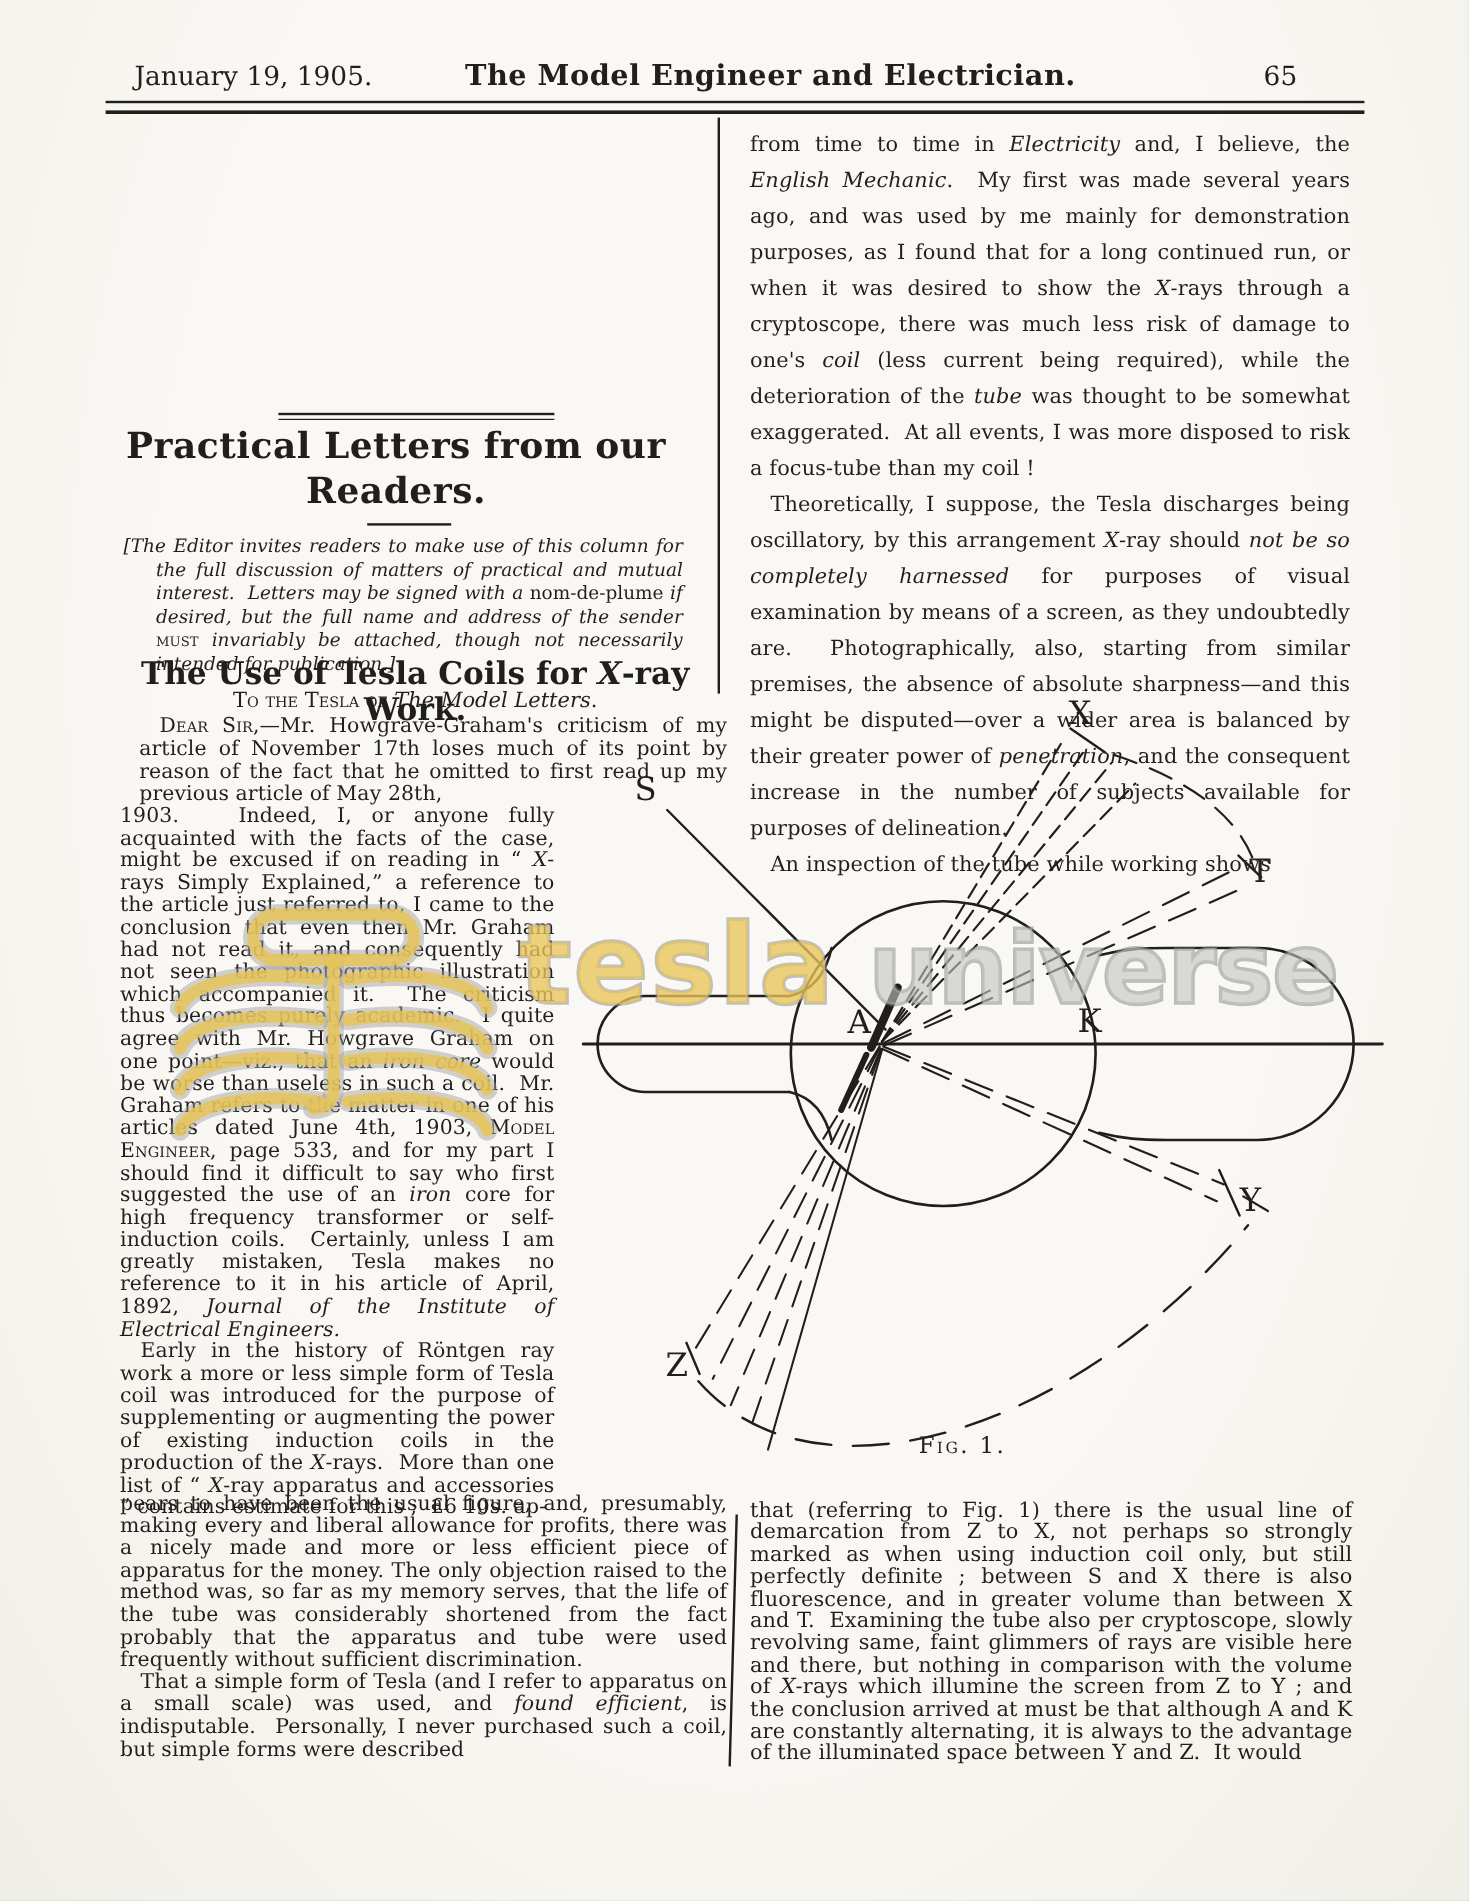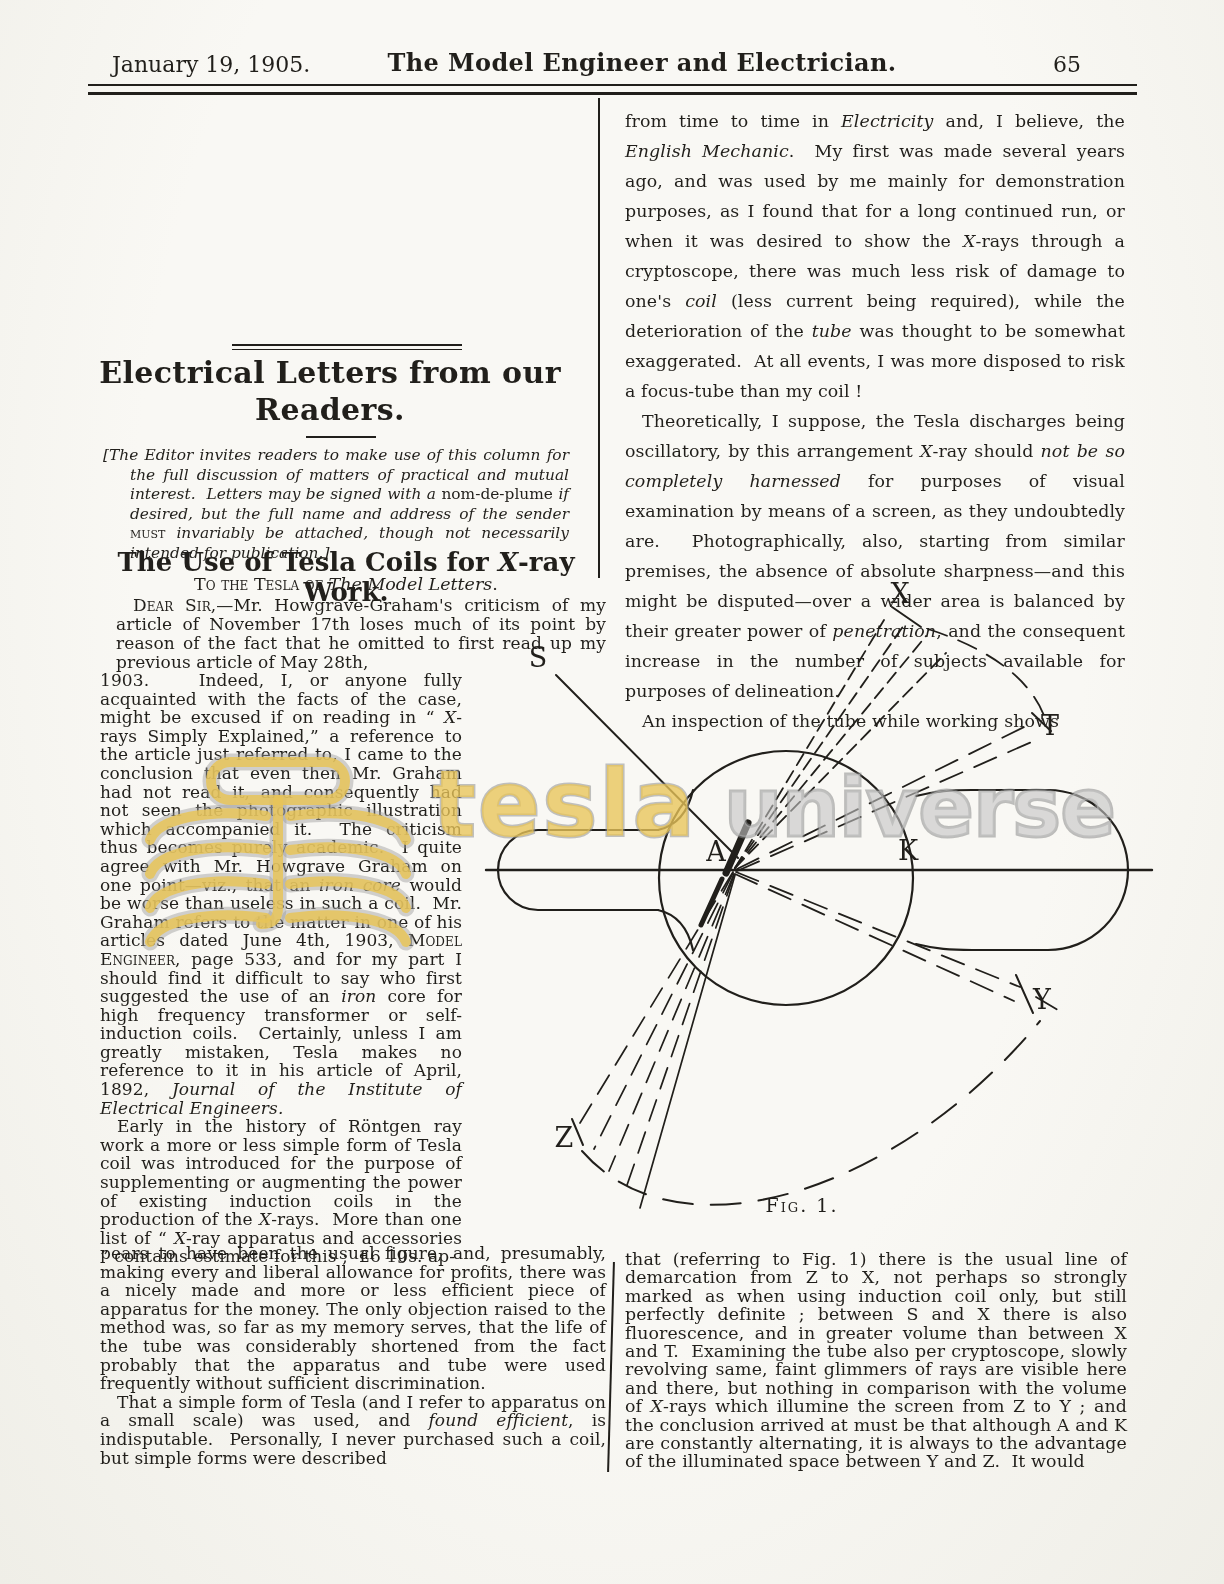--- a/index.html
+++ b/index.html
@@ -34,21 +34,21 @@
   <div class="abs hdr" style="left:1053px;top:52px;">65</div>
   <div class="abs rule" style="left:88px;top:84px;width:1049px;height:2px;"></div>
   <div class="abs rule" style="left:88px;top:92px;width:1049px;height:3px;"></div>
 
   <div class="abs rule" style="left:598px;top:98px;width:2px;height:480px;"></div>
   <div class="abs rule" style="left:610px;top:1262px;width:2px;height:210px;transform:rotate(1.6deg);"></div>
 
   <div class="abs rule" style="left:232px;top:344px;width:230px;height:2px;"></div>
   <div class="abs rule" style="left:232px;top:349px;width:230px;height:1px;"></div>
 
-  <div class="abs ctr" style="left:95px;top:354px;width:470px;font-size:30px;font-weight:bold;line-height:37px;letter-spacing:.4px;">Electrical Letters from our Readers.</div>
+  <div class="abs ctr" style="left:95px;top:354px;width:470px;font-size:30px;font-weight:bold;line-height:37px;letter-spacing:.4px;">Practical Letters from our Readers.</div>
 
   <div class="abs rule" style="left:306px;top:436px;width:70px;height:2px;"></div>
 
   <div class="abs just note" style="left:103px;top:446px;width:466px;">
       <span class="wrapindent"><i>[The Editor invites readers to make use of this column for the full discussion of matters of practical and mutual interest.&nbsp; Letters may be signed with a</i> nom-de-plume <i>if desired, but the full name and address of the sender</i> <span class="sc">must</span> <i>invariably be attached, though not necessarily intended for publication.]</i></span>
     </div>
 
   <div class="abs ctr" style="left:100px;top:547px;width:492px;font-size:26px;font-weight:bold;">The Use of Tesla Coils for <i>X</i>-ray Work.</div>
 
   <div class="abs ctr" style="left:100px;top:574px;width:492px;font-size:17.5px;"><span class="sc">To the Tesla of</span> <i>The Model Letters</i>.</div>

